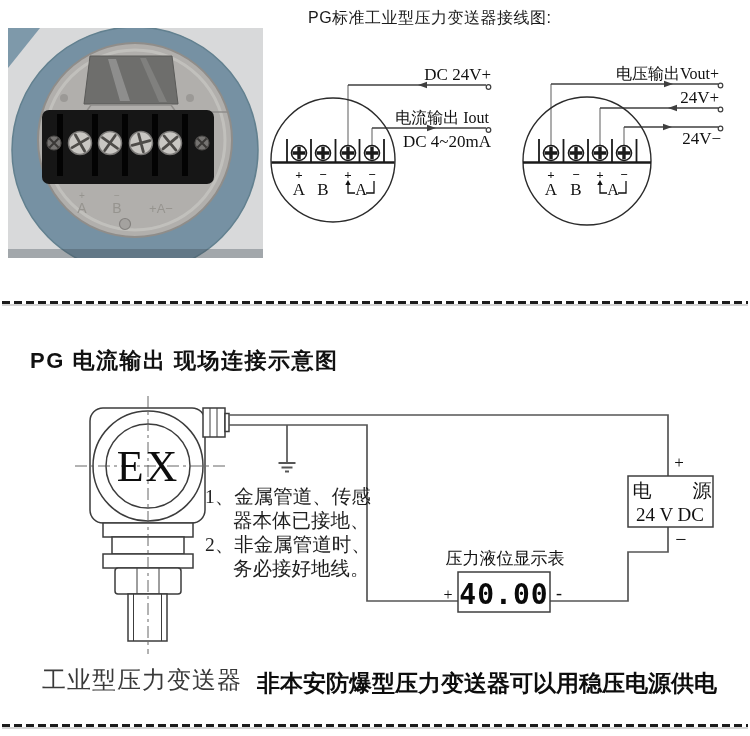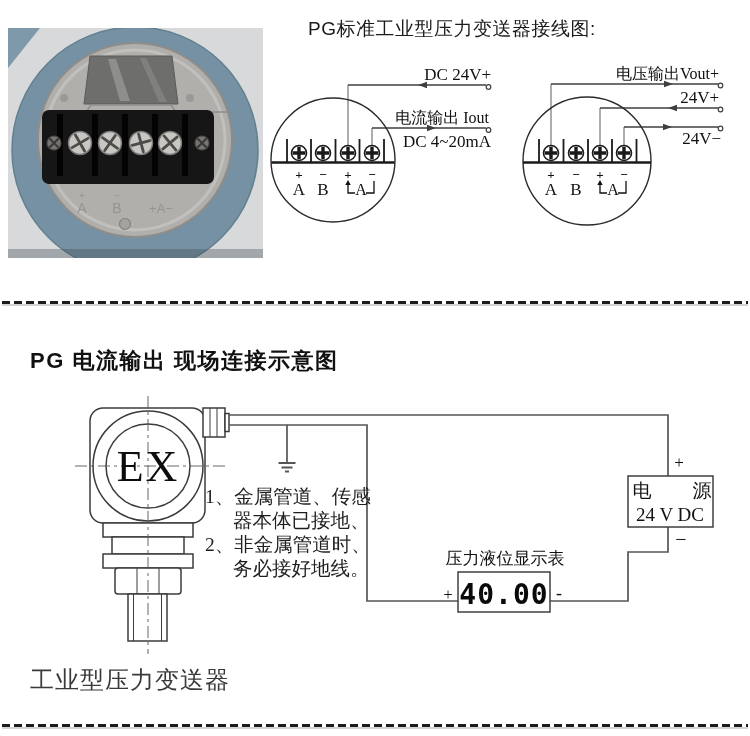--- a/index.html
+++ b/index.html
@@ -1,23 +1,23 @@
 <!DOCTYPE html>
 <html><head>
 <meta charset="utf-8">
 <style>
   html,body { margin:0; padding:0; background:#ffffff; }
   .page {
     position:relative; width:750px; height:736px; background:#ffffff;
     font-family:"Liberation Sans","DejaVu Sans",sans-serif; overflow:hidden;
   }
   .abs { position:absolute; }
-  .top-title { left:308px; top:8px; font-size:19px; font-weight:500; color:#1b1b1b; letter-spacing:0.5px;margin-top:8px; }
+  .top-title { left:308px; top:8px; font-size:16px; font-weight:500; color:#1b1b1b; letter-spacing:0.5px; }
   .section-title { left:30px; top:346px; font-size:22px; font-weight:bold; color:#111; letter-spacing:1.5px; }
-  .caption-device { left:30px; top:664px; font-size:24px; color:#3a3a3a;
+  .caption-device { left:42px; top:664px; font-size:24px; color:#3a3a3a;
     font-family:"Liberation Serif","DejaVu Serif",serif; letter-spacing:1px; }
   .caption-note { left:257px; top:668px; font-size:23px; font-weight:bold; color:#0d0d0d; }
   .divider {
     left:2px; right:2px; height:3px;
     background:repeating-linear-gradient(90deg,#1c1c1c 0 8px,transparent 8px 12px);
     box-shadow:0 2px 0 rgba(160,160,160,.45);
   }
   .divider.top { top:301px; }
   .divider.bottom { top:724px; }
   svg text { user-select:none; }
@@ -289,14 +289,15 @@
     <g>
       <text x="450" y="176" class="ff-serif" font-size="17" text-anchor="middle" fill="#111">压力液位显示表</text>
       <rect x="403" y="184" width="92" height="40" fill="#ffffff" stroke="#3f3f3f" stroke-width="1.5"></rect>
       <text x="393" y="212" class="ff-serif" font-size="16" text-anchor="middle" fill="#111">+</text>
       <text x="504" y="211" class="ff-serif" font-size="18" text-anchor="middle" fill="#111">-</text>
       <text x="449" y="216" class="ff-mono" font-size="28" font-weight="bold" letter-spacing="1" text-anchor="middle" fill="#0a0a0a">40.00</text>
     </g>
   </svg>
 
   <div class="abs caption-device">工业型压力变送器</div>
+  <div class="abs caption-note">非本安防爆型压力变送器可以用稳压电源供电</div>
 
 </div>
 
 </body></html>

